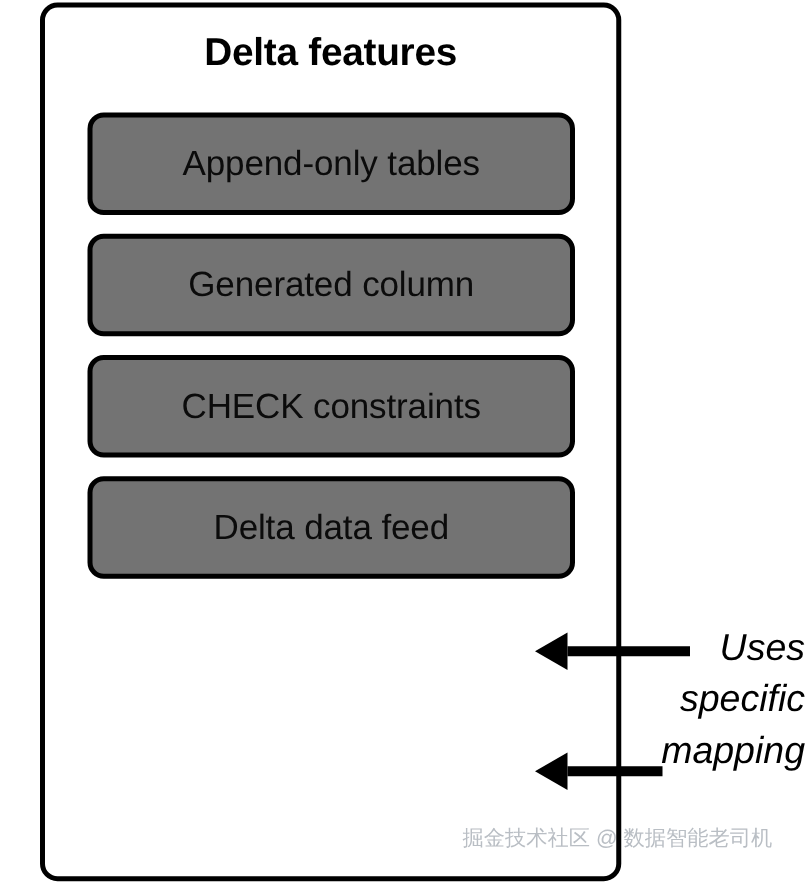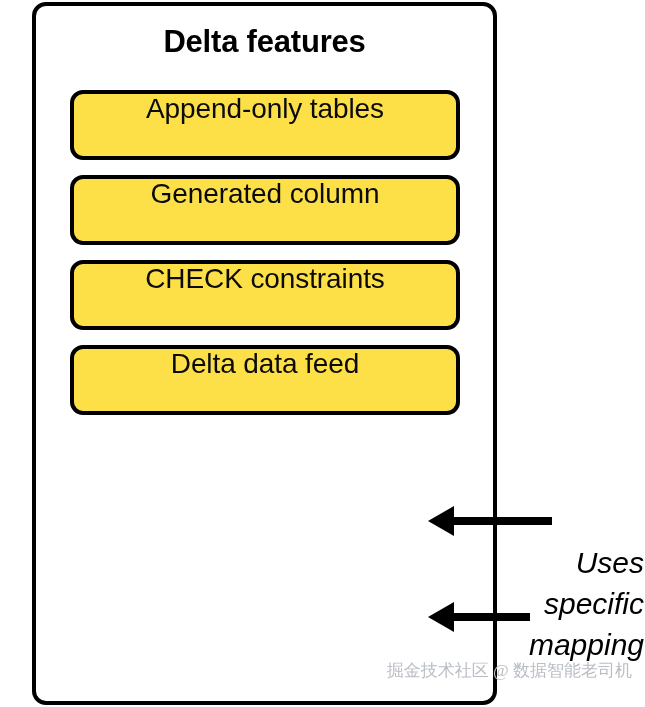--- a/index.html
+++ b/index.html
@@ -49,26 +49,27 @@
     position: absolute;
     left: 34px;
     top: 84px;
     width: 390px;
   }
 
   .feature-box {
     position: relative;
     box-sizing: border-box;
     width: 390px;
-    height: 70px;
+    height: 82px;
     margin-bottom: 15px;
-    background: #fde047;
+    background: #737373;
     border: 4px solid #000000;
     border-radius: 13px;
     display: flex;
+    align-items: center;
     justify-content: center;
   }
   .feature-box:last-child { margin-bottom: 0; }
 
   .feature-label {
     font-size: 28px;
     font-weight: normal;
     line-height: 30px;
     color: #0b0b0b;
     text-align: center;
@@ -117,39 +118,37 @@
   #callout-label {
     position: absolute;
     left: 498px;
     top: 498px;
     width: 146px;
     text-align: right;
     font-style: italic;
     font-size: 30px;
     line-height: 41px;
     color: #000000;
-    margin-top: 44px;
   }
   #callout-label .callout-line {
     display: block;
     white-space: nowrap;
   }
 
   
   #watermark {
     position: absolute;
     left: 370px;
     top: 661px;
     width: 262px;
-    text-align: right;
+    text-align: left;
     font-size: 17px;
     line-height: 20px;
     color: #b9bec4;
     white-space: nowrap;
-    font-family: Liberation Serif, serif;
   }
 </style>
 </head>
 <body>
 
 <div id="delta-container">
 
   <div id="panel-title">Delta features</div>
 
   <div id="feature-list">

